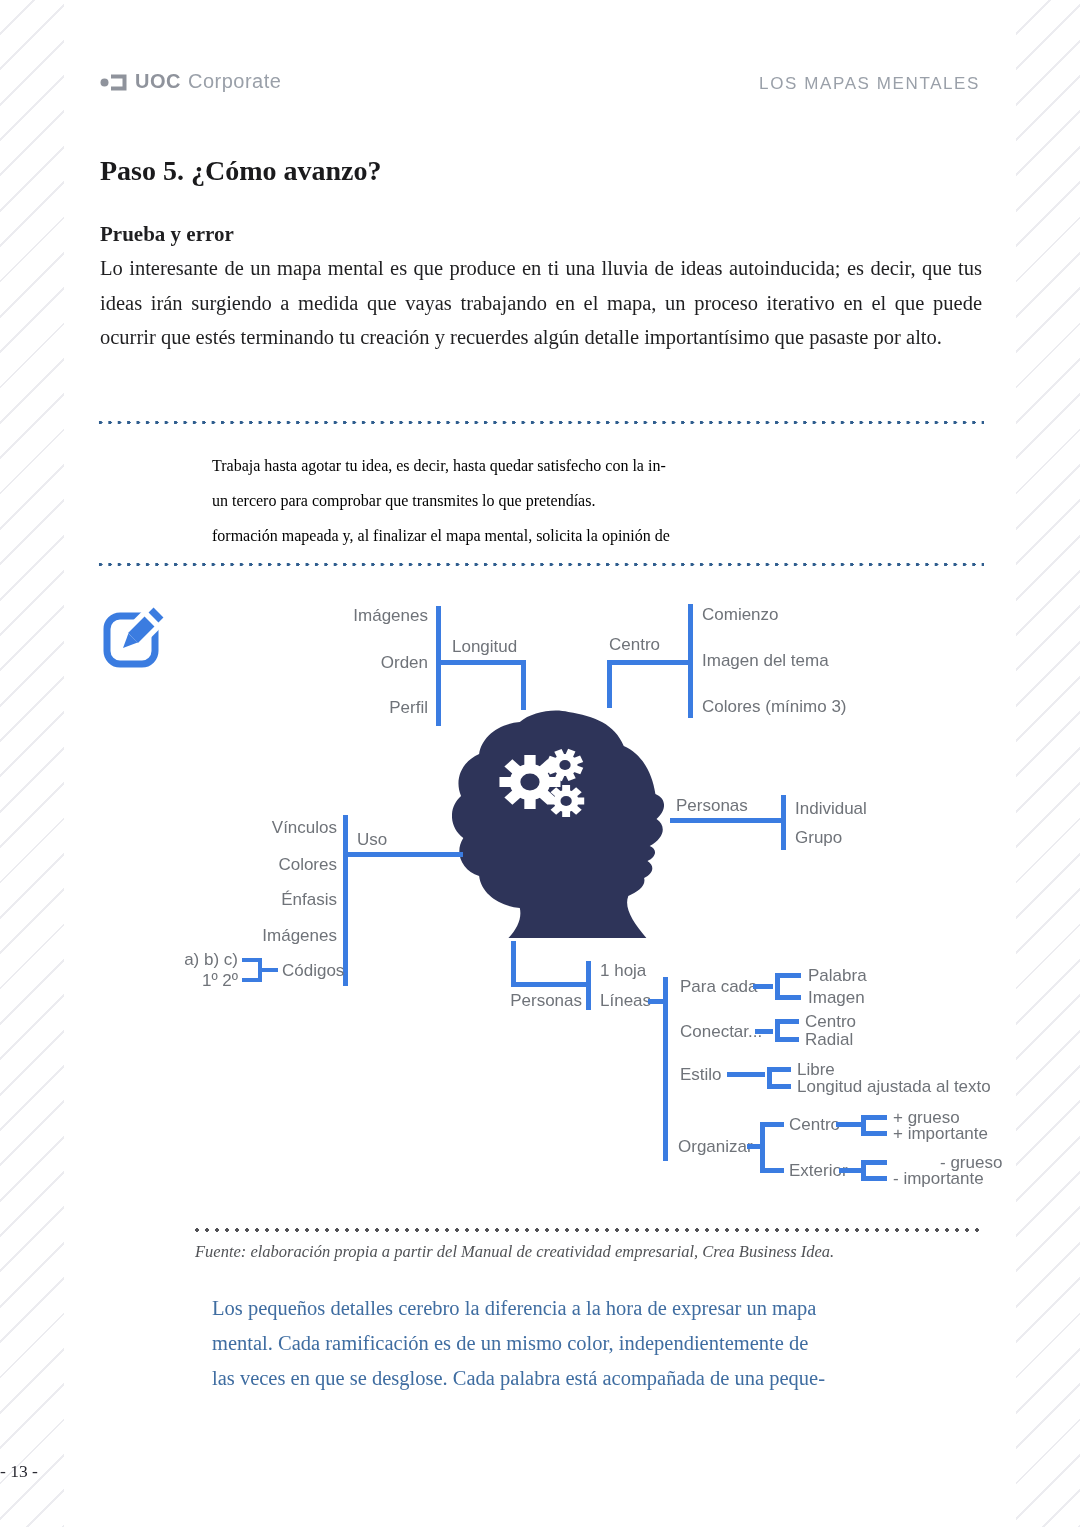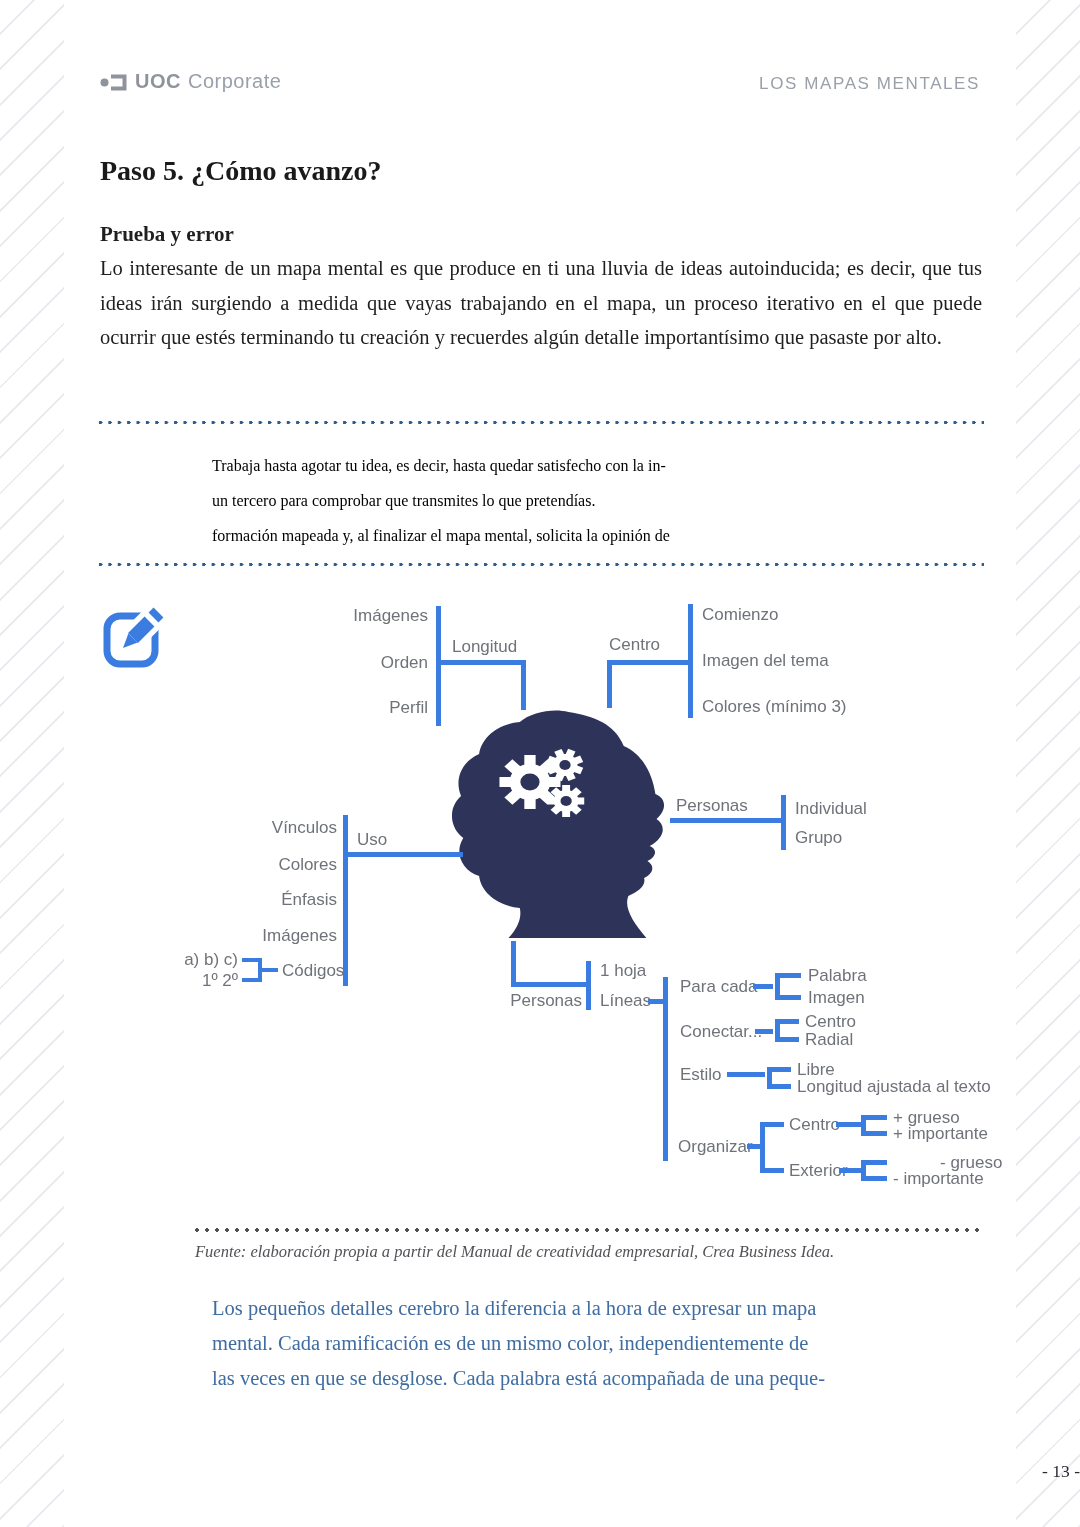--- a/index.html
+++ b/index.html
@@ -26,21 +26,21 @@
     background-image:radial-gradient(circle at 2.5px 2.5px,#2f5d8e 1.8px,rgba(0,0,0,0) 1.9px);
     background-size:9.4px 5px;}
   .dotted-gray{position:absolute;left:195px;top:1228px;width:790px;height:4px;background-repeat:repeat-x;
     background-image:radial-gradient(circle at 2px 2px,#515155 1.6px,rgba(0,0,0,0) 1.7px);
     background-size:10px 4px;}
 
   .callout{position:absolute;left:212px;top:448px;font-size:16px;line-height:35px;color:#000000;}
   .closing{position:absolute;left:212px;top:1291px;font-size:20.5px;line-height:35px;color:#3f6da1;}
   .fuente{position:absolute;left:195px;top:1242px;width:790px;text-align:left;
           font-style:italic;font-size:16.5px;color:#515357;}
-  .pagenum{position:absolute;left:0;right:0;top:1461px;text-align:right;font-size:17.5px;color:#2b2b33;}
+  .pagenum{position:absolute;left:0;right:0;top:1461px;text-align:left;font-size:17.5px;color:#2b2b33;}
 
   .mindmap{position:absolute;left:0;top:0;width:1080px;height:1527px;}
   .ln{position:absolute;background:#3b7ce1;}
   .ml{position:absolute;font-family:"Liberation Sans",sans-serif;font-size:17px;color:#6f7379;
       white-space:nowrap;transform:translateY(-50%);}
   .ml.r{text-align:right;}
   svg{display:block;}
 </style>
 </head>
 <body>

